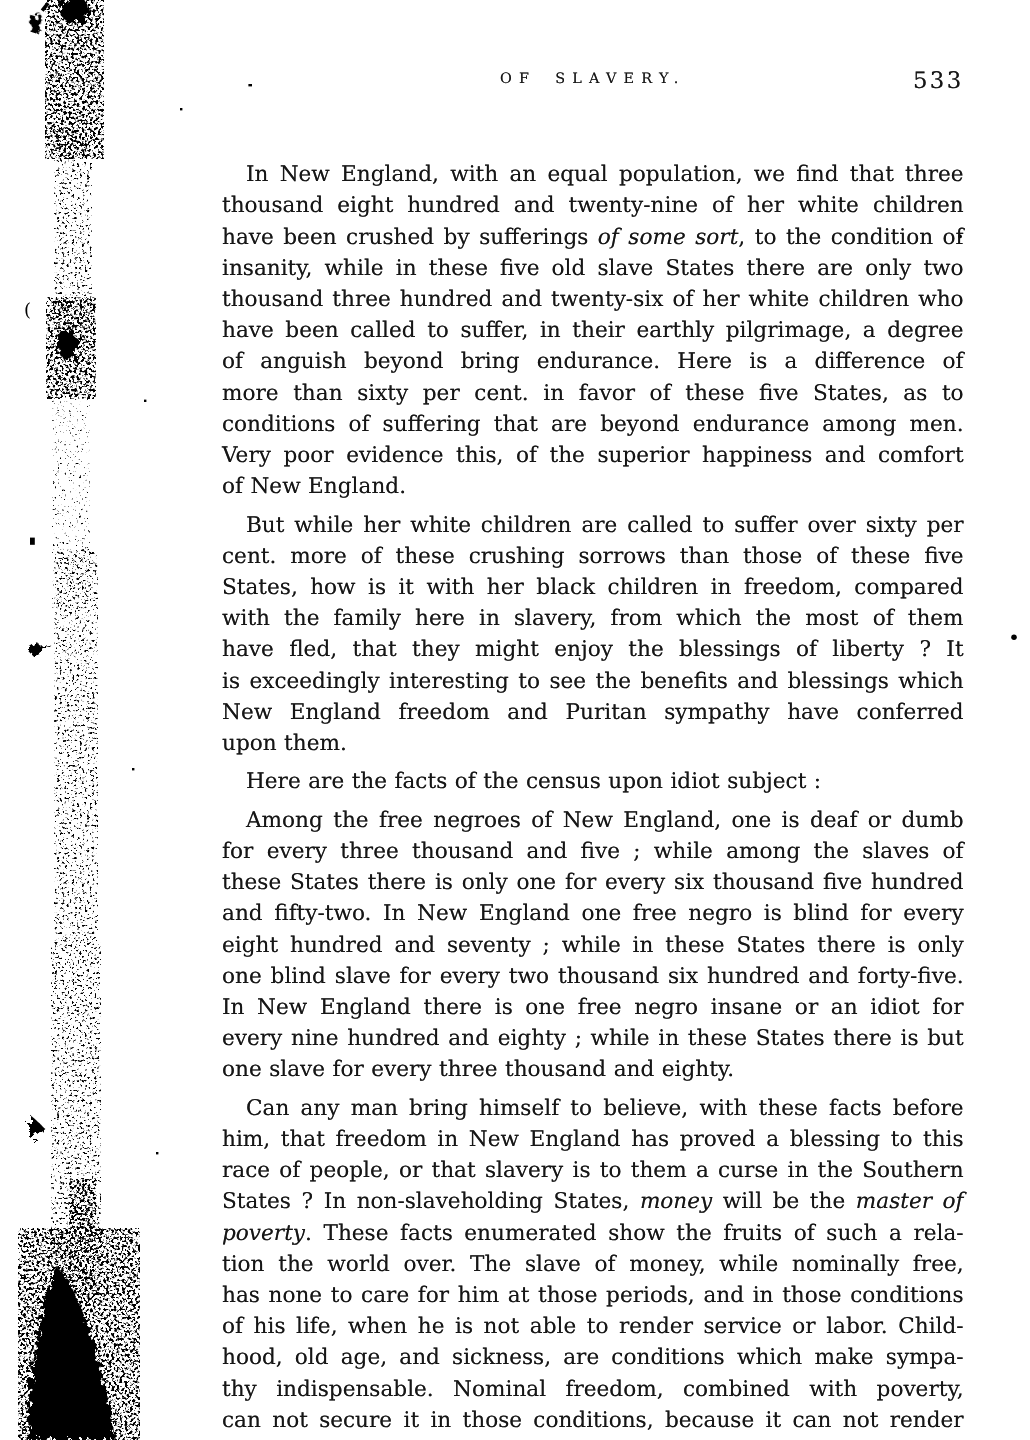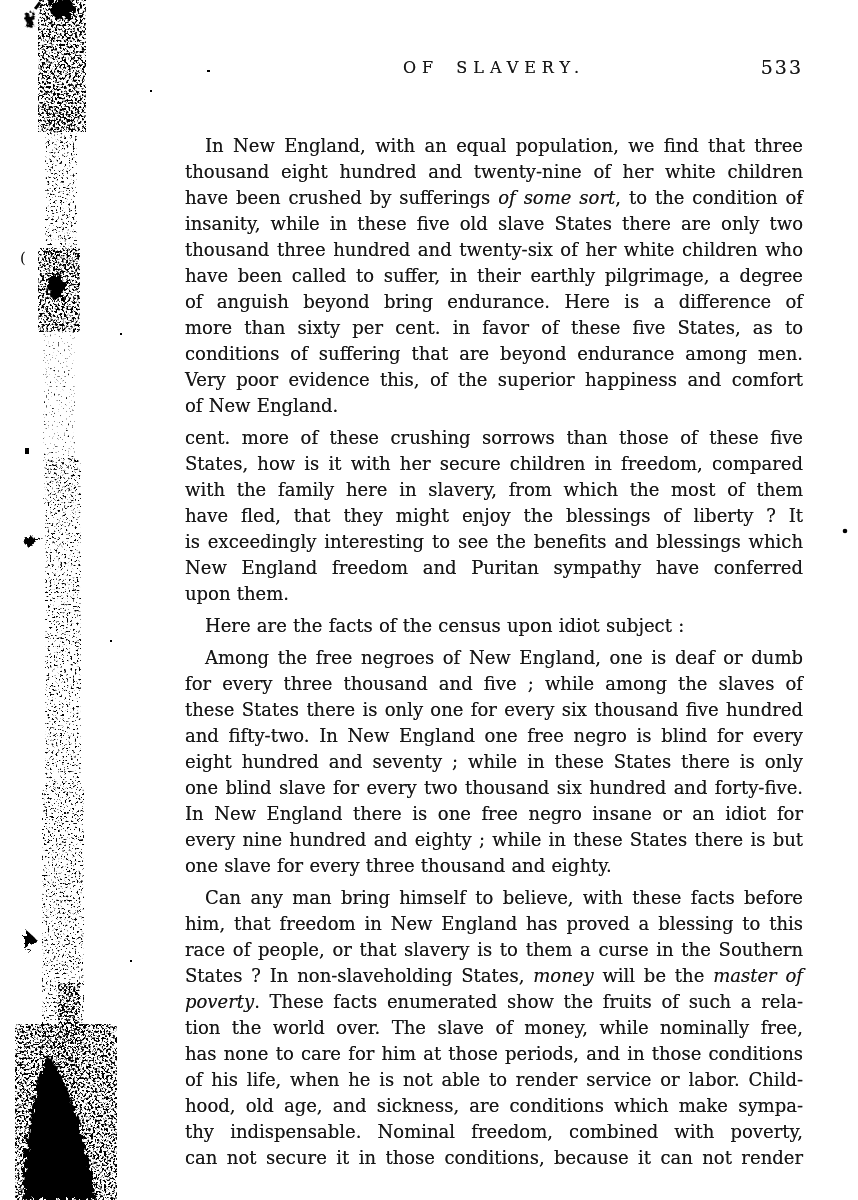--- a/index.html
+++ b/index.html
@@ -18,21 +18,21 @@
     width: 858px; height: 1200px;
     pointer-events: none;
   }
   .header-row {
     position: absolute; left: 185px; top: 56px;
     width: 618px; height: 26px;
   }
   .header-title {
     position: absolute; left: 0; right: 0; top: 2px;
     text-align: center;
-    font-size: 16px;
+    font-size: 12px;
     letter-spacing: 6px;
     word-spacing: 6px;
     text-shadow: 0 0 0.4px rgba(0,0,0,0.55);
   }
   .page-number {
     position: absolute; right: 0; top: 0;
     font-size: 19px;
     letter-spacing: 2px;
     text-shadow: 0 0 0.4px rgba(0,0,0,0.55);
   }
@@ -128,22 +128,23 @@
       <div class="line">insanity, while in these five old slave States there are only two</div>
       <div class="line">thousand three hundred and twenty-six of her white children who</div>
       <div class="line">have been called to suffer, in their earthly pilgrimage, a degree</div>
       <div class="line">of anguish beyond bring endurance. Here is a difference of</div>
       <div class="line">more than sixty per cent. in favor of these five States, as to</div>
       <div class="line">conditions of suffering that are beyond endurance among men.</div>
       <div class="line">Very poor evidence this, of the superior happiness and comfort</div>
       <div class="line last">of New England.</div>
     </div>
     <div class="paragraph">
+      <div class="line first">But while her white children are called to suffer over sixty per</div>
       <div class="line">cent. more of these crushing sorrows than those of these five</div>
-      <div class="line">States, how is it with her secure children in freedom, compared</div>
+      <div class="line">States, how is it with her black children in freedom, compared</div>
       <div class="line">with the family here in slavery, from which the most of them</div>
       <div class="line">have fled, that they might enjoy the blessings of liberty ? It</div>
       <div class="line">is exceedingly interesting to see the benefits and blessings which</div>
       <div class="line">New England freedom and Puritan sympathy have conferred</div>
       <div class="line last">upon them.</div>
     </div>
     <div class="paragraph">
       <div class="line first last">Here are the facts of the census upon idiot subject :</div>
     </div>
     <div class="paragraph">

